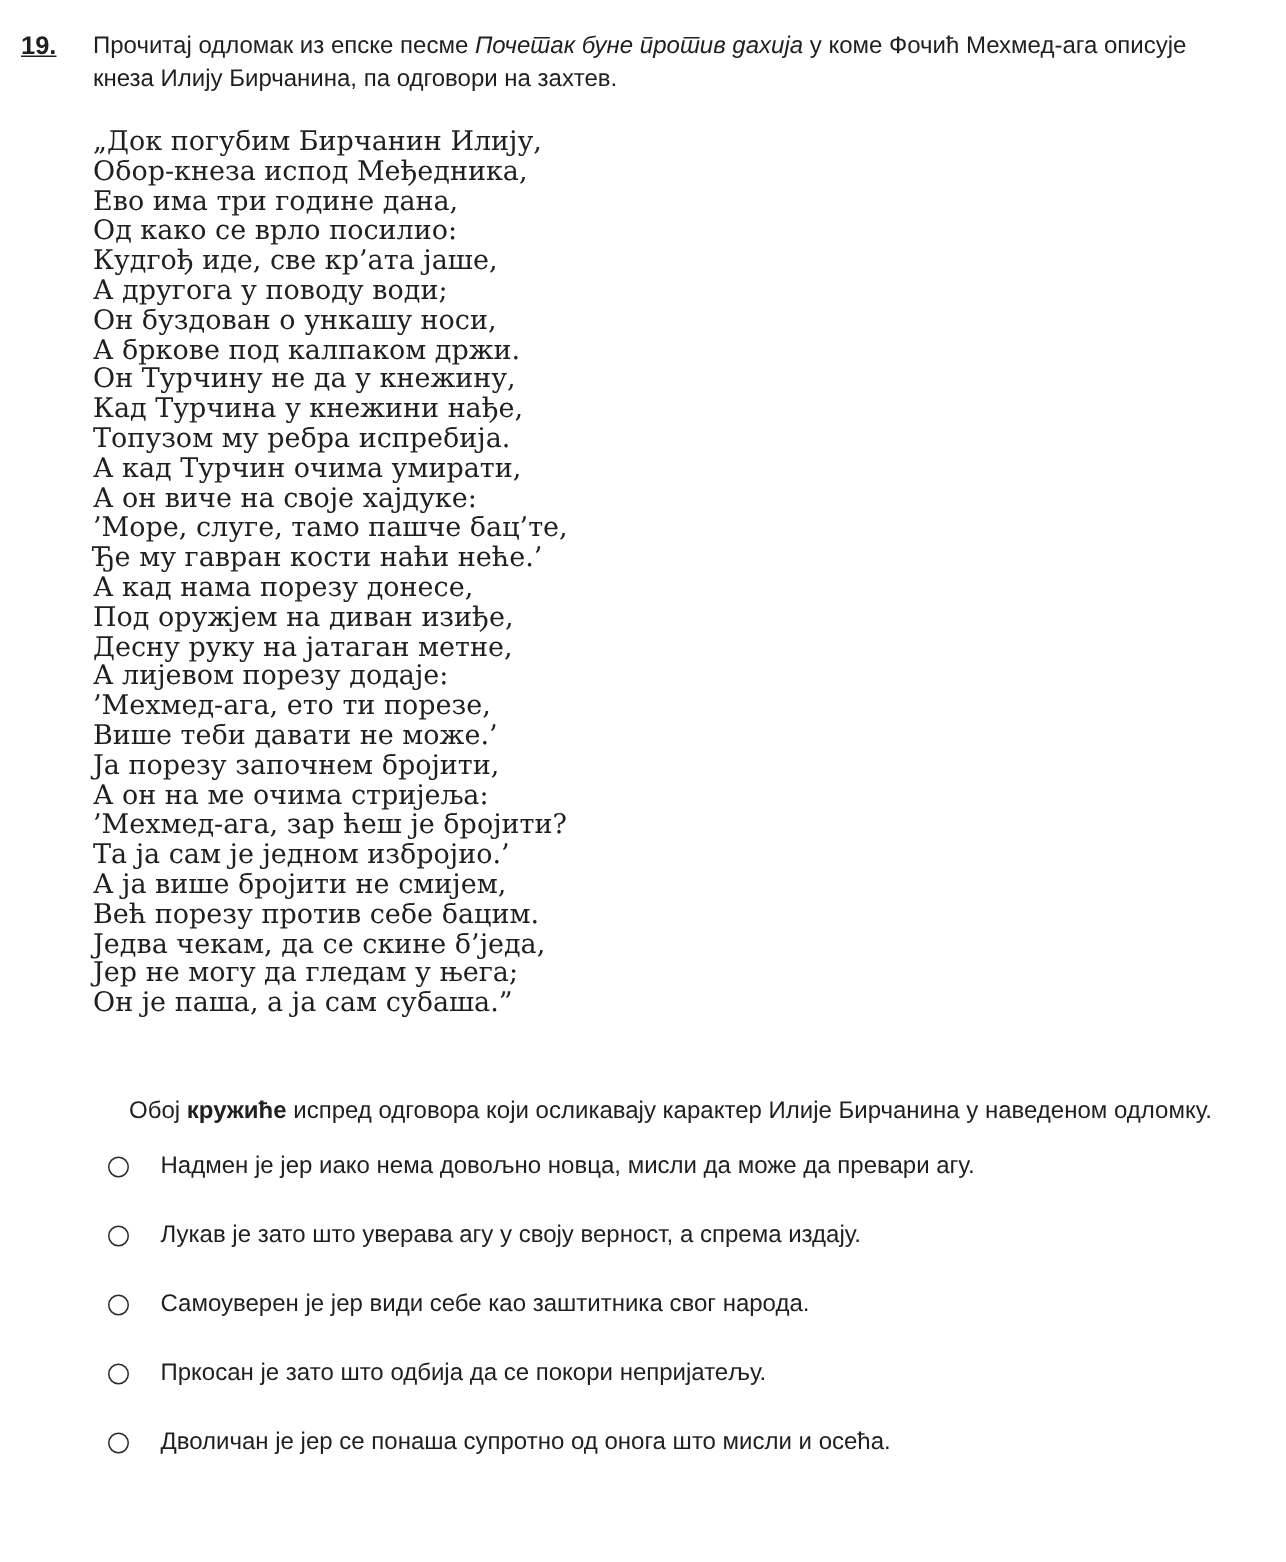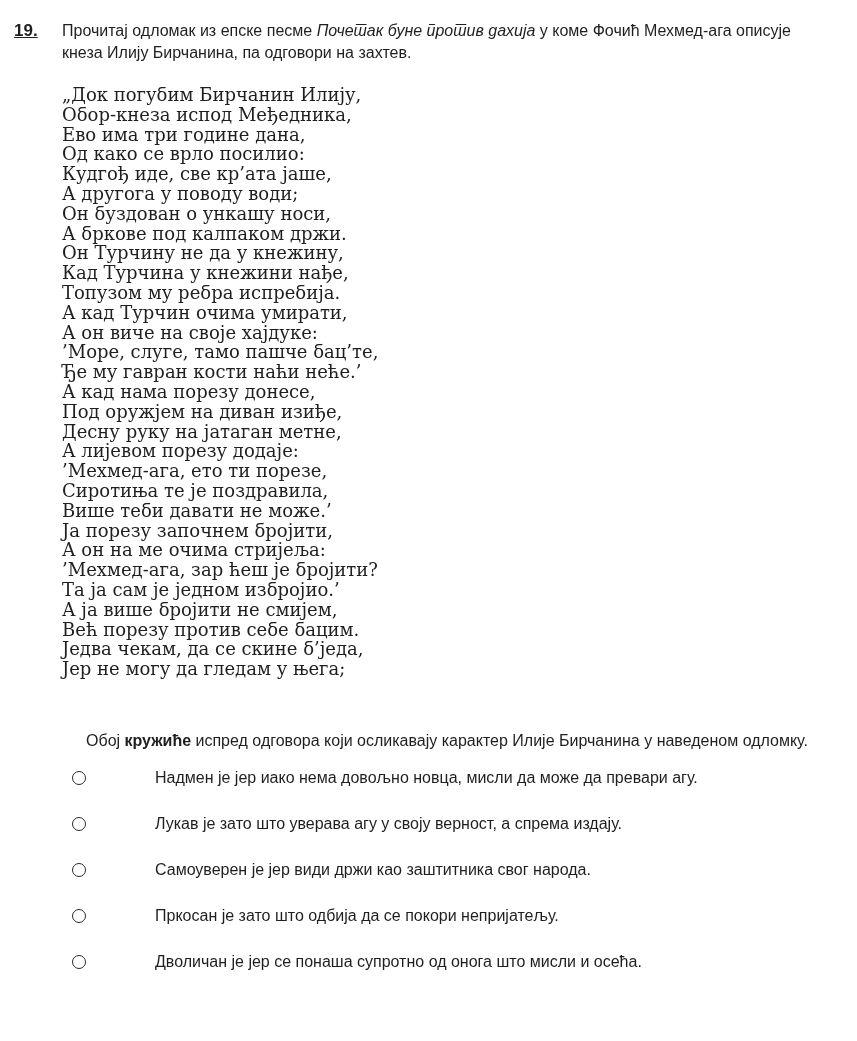--- a/index.html
+++ b/index.html
@@ -27,21 +27,20 @@
   .task {
     margin:52px 25px 0 62px;
     font-size:16px; line-height:20px;text-align:center;
   }
   .task b { font-weight:bold; }
   .options { margin:17px 0 0 62px; }
   .option-row {
     display:flex; align-items:center;
     height:20px; margin-bottom:26px;
     cursor:pointer;
-    gap:48px;
   }
   .circle {
     width:14px; height:14px; flex:0 0 14px;
     border:1.5px solid #2a2a2a; border-radius:50%;
     background:#ffffff;
     margin-left:10px; margin-right:21px;
   }
   .option-label { font-size:16px; line-height:20px; }
 </style>
 </head>
@@ -88,59 +87,59 @@
     <div class="poem-line">А кад нама порезу донесе,</div>
 
     <div class="poem-line">Под оружјем на диван изиђе,</div>
 
     <div class="poem-line">Десну руку на јатаган метне,</div>
 
     <div class="poem-line">А лијевом порезу додаје:</div>
 
     <div class="poem-line">’Мехмед-ага, ето ти порезе,</div>
 
-    <div class="poem-line">Сиротиња те је поздравила,</div>
 
     <div class="poem-line">Више теби давати не може.’</div>
 
     <div class="poem-line">Ја порезу започнем бројити,</div>
 
     <div class="poem-line">А он на ме очима стријеља:</div>
 
     <div class="poem-line">’Мехмед-ага, зар ћеш је бројити?</div>
 
     <div class="poem-line">Та ја сам је једном избројио.’</div>
 
     <div class="poem-line">А ја више бројити не смијем,</div>
 
     <div class="poem-line">Већ порезу против себе бацим.</div>
 
     <div class="poem-line">Једва чекам, да се скине б’једа,</div>
 
     <div class="poem-line">Јер не могу да гледам у њега;</div>
 
+    <div class="poem-line">Он је паша, а ја сам субаша.”</div>
   </div>
 
 <p class="task"><span>Обој </span><b>кружиће</b><span> испред одговора који осликавају карактер Илије Бирчанина у наведеном одломку.</span></p>
 
 <div class="options">
 
     <div class="option-row">
       <span class="circle"></span>
       <span class="option-label">Надмен је јер иако нема довољно новца, мисли да може да превари агу.</span>
     </div>
 
     <div class="option-row">
       <span class="circle"></span>
       <span class="option-label">Лукав је зато што уверава агу у своју верност, а спрема издају.</span>
     </div>
 
     <div class="option-row">
       <span class="circle"></span>
-      <span class="option-label">Самоуверен је јер види држи као заштитника свог народа.</span>
+      <span class="option-label">Самоуверен је јер види себе као заштитника свог народа.</span>
     </div>
 
     <div class="option-row">
       <span class="circle"></span>
       <span class="option-label">Пркосан је зато што одбија да се покори непријатељу.</span>
     </div>
 
     <div class="option-row">
       <span class="circle"></span>
       <span class="option-label">Дволичан је јер се понаша супротно од онога што мисли и осећа.</span>

